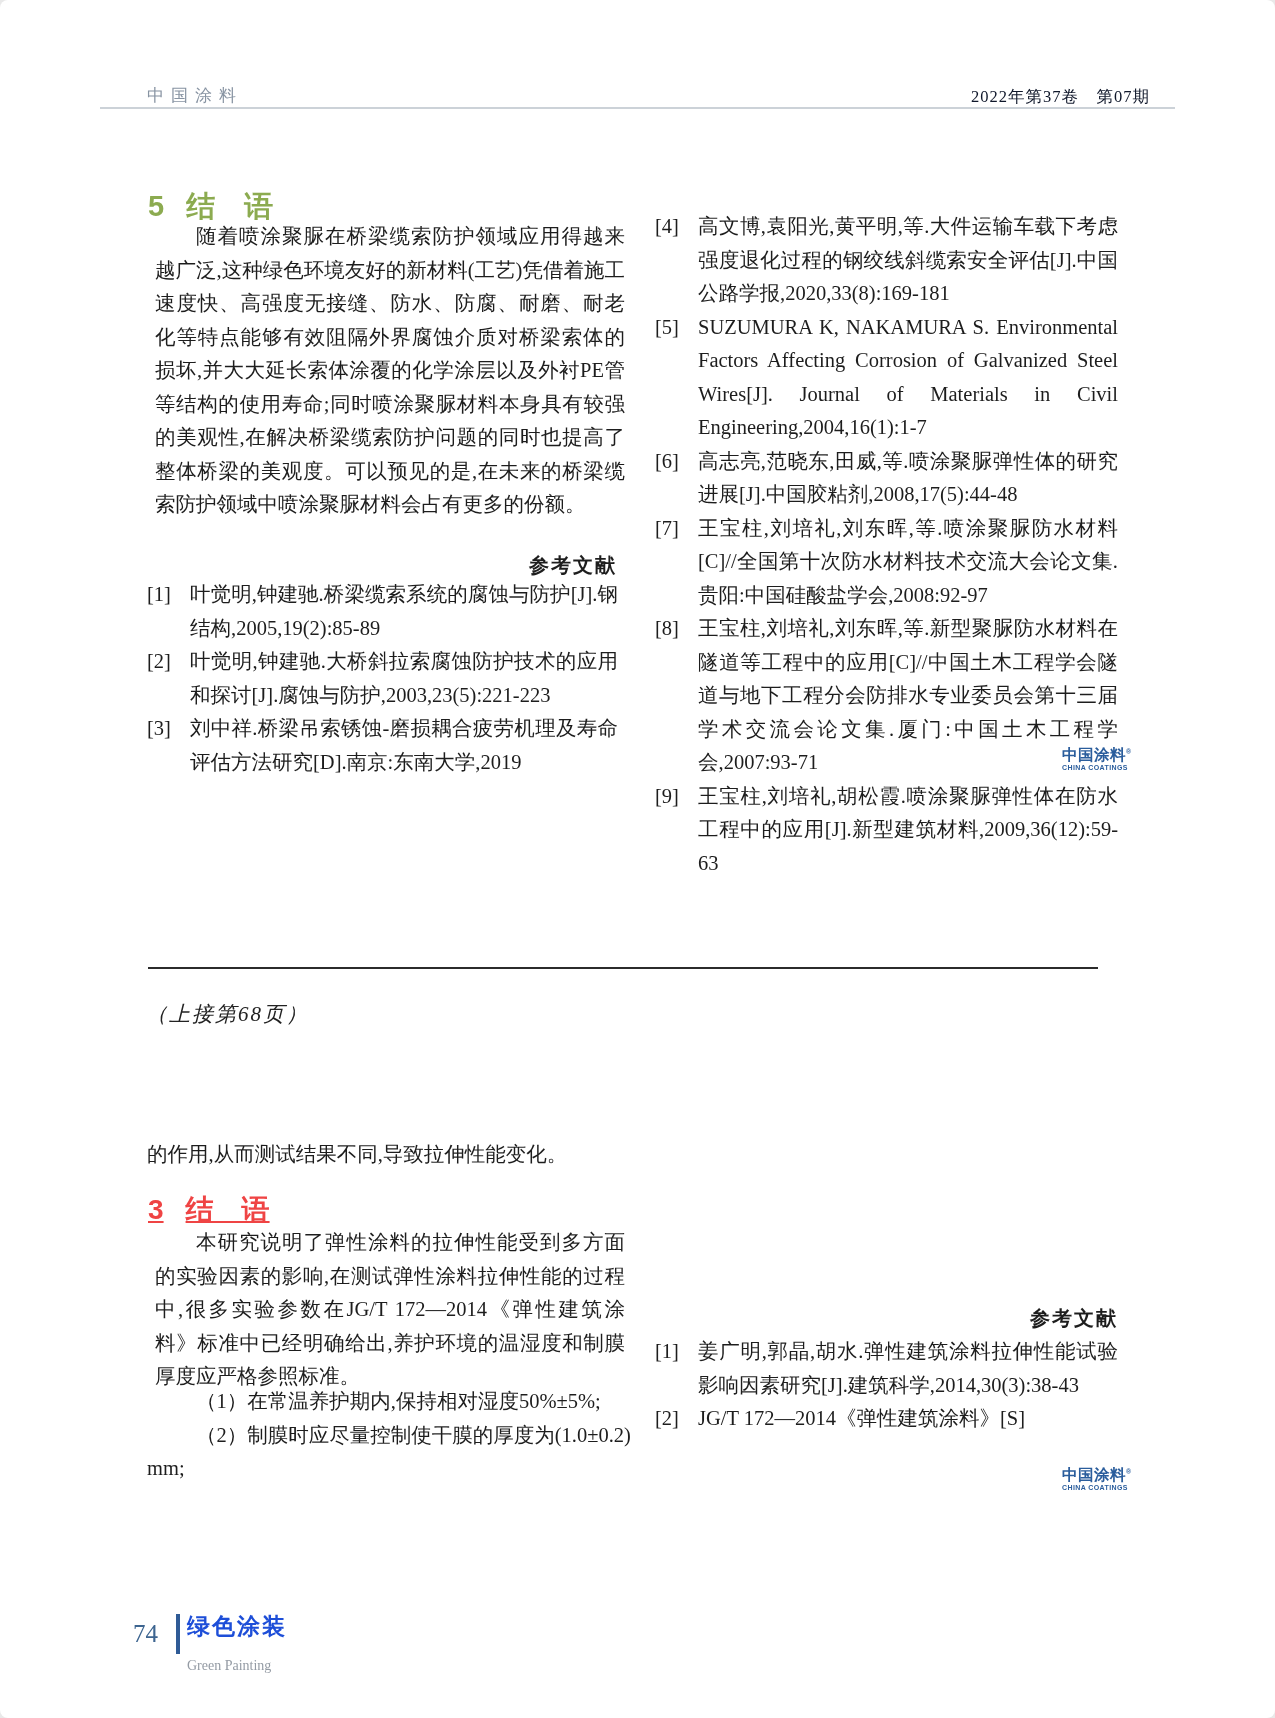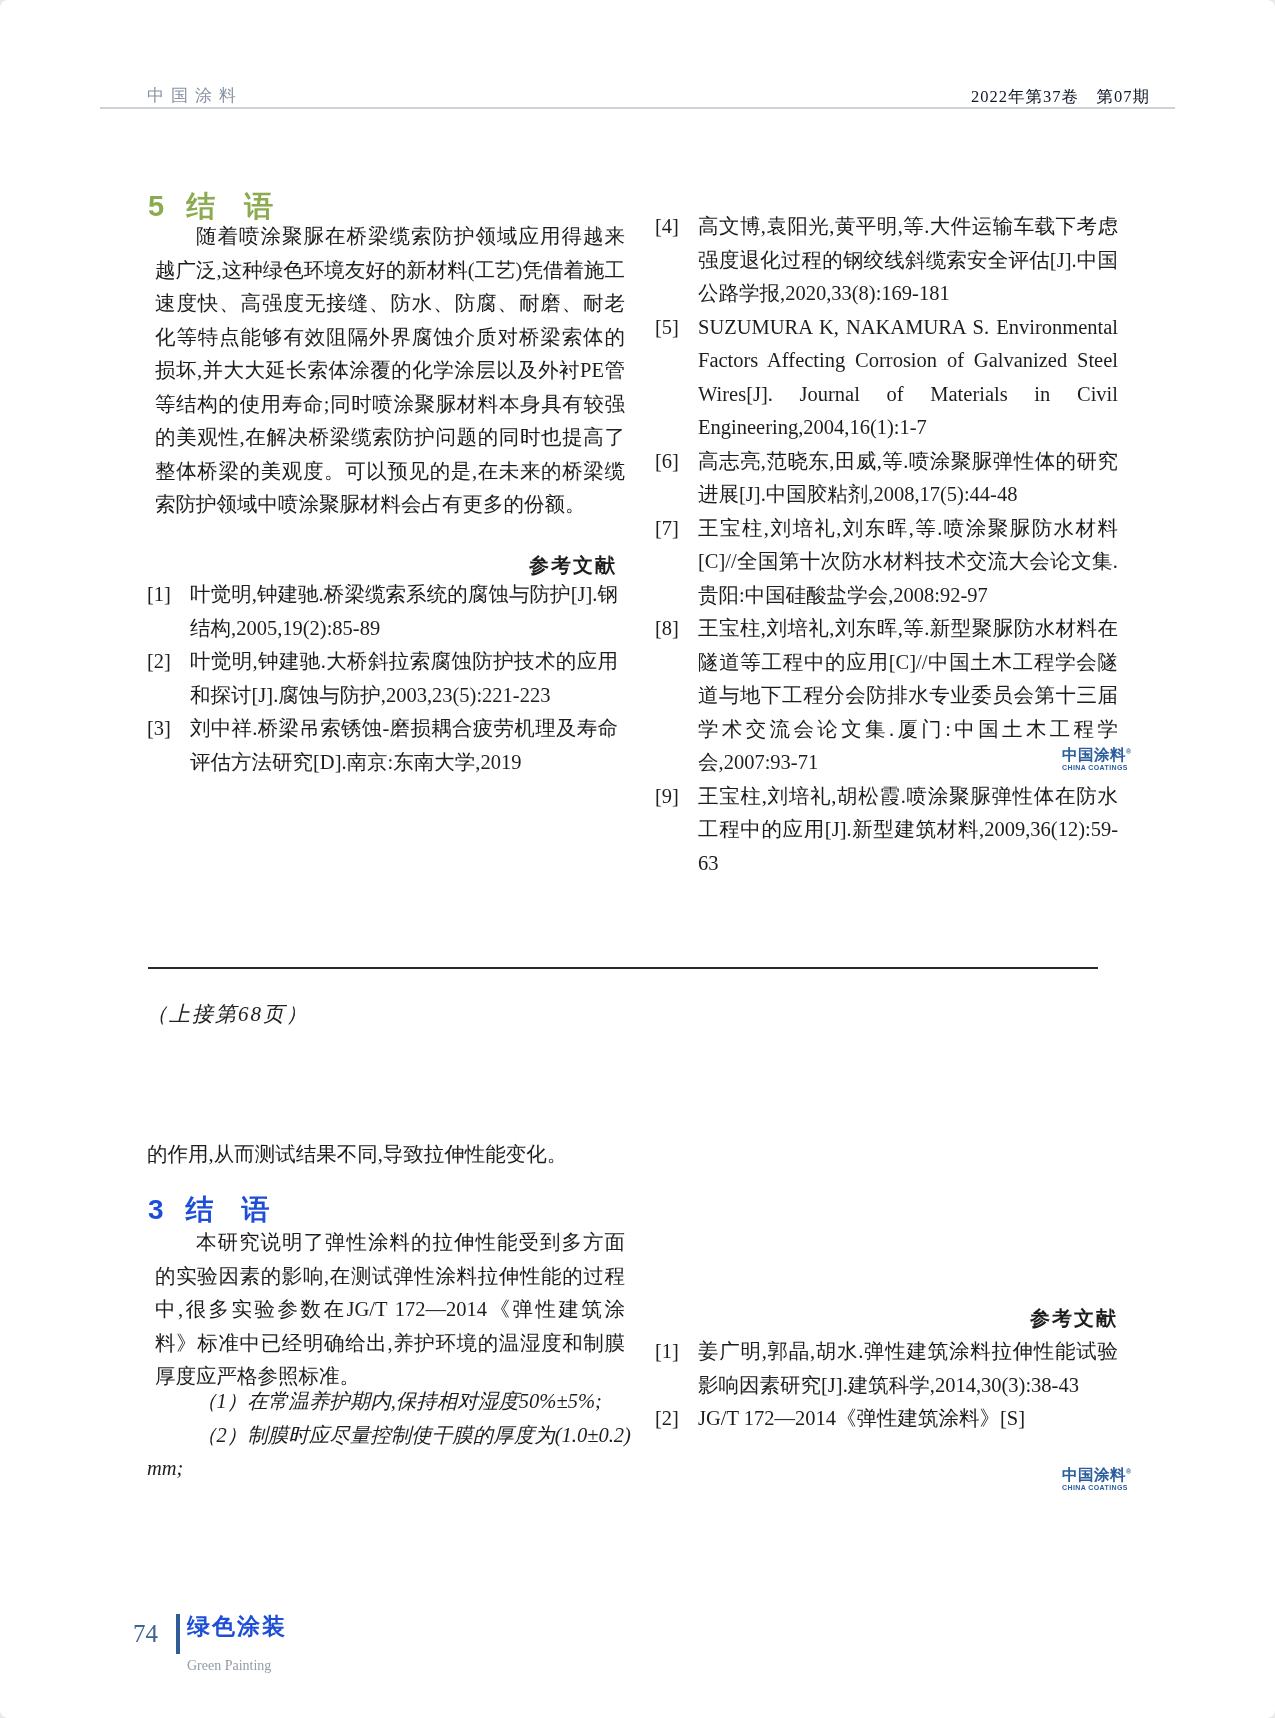--- a/index.html
+++ b/index.html
@@ -37,42 +37,42 @@
   .indent{text-indent:2em;margin-left:8px;}
 
   .sec-heading{
     position:absolute;
     font-family:"Liberation Sans","DejaVu Sans",sans-serif;
     font-weight:bold;font-size:29px;line-height:32px;
     white-space:nowrap;
   }
   .sec-heading .sec-no{margin-right:22px;}
   .green1{color:#8cab50;}
-  .teal1{color:#1d4ed8;}
+  .teal1{color:#ef4444;text-decoration:underline;}
 
   .ref-heading{
     position:absolute;text-align:right;
     font-family:"Liberation Sans","DejaVu Sans",sans-serif;
     font-weight:bold;font-size:20px;letter-spacing:2px;line-height:26px;
   }
   .ref-list{position:absolute;font-size:20.5px;line-height:33.5px;}
   .ref-row{display:flex;}
   .ref-no{flex:0 0 43px;}
   .ref-text{flex:1;text-align:justify;}
 
   
   .divider{position:absolute;left:148px;top:967px;width:950px;height:2px;background:#2b2b2b;}
   .cont-note{
     position:absolute;left:146px;top:1000px;
     font-style:italic;font-size:21px;letter-spacing:2px;color:#222;
   }
 
   
   .items{position:absolute;font-size:20.5px;line-height:33.5px;}
-  .items .line{white-space:nowrap;font-style:italic;}
+  .items .line{white-space:nowrap;}
 
   
   .logo{position:absolute;width:64px;}
   .logo-cn{
     font-family:"Liberation Sans","DejaVu Sans",sans-serif;
     font-weight:bold;font-size:15.5px;line-height:16px;color:#2a5d9c;
     letter-spacing:0.5px;white-space:nowrap;
   }
   .logo-reg{font-size:7px;vertical-align:super;letter-spacing:0;}
   .logo-en{

